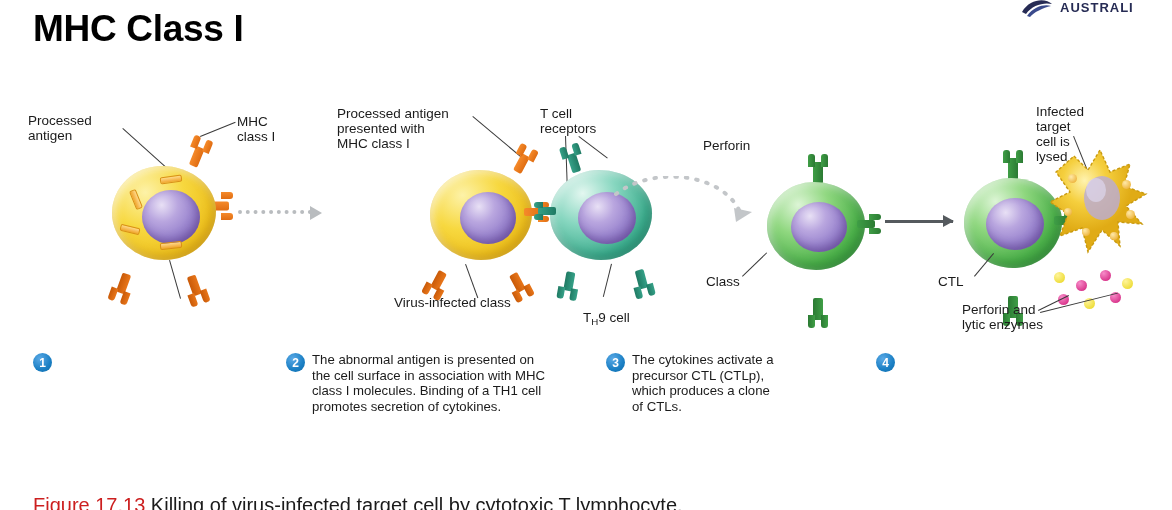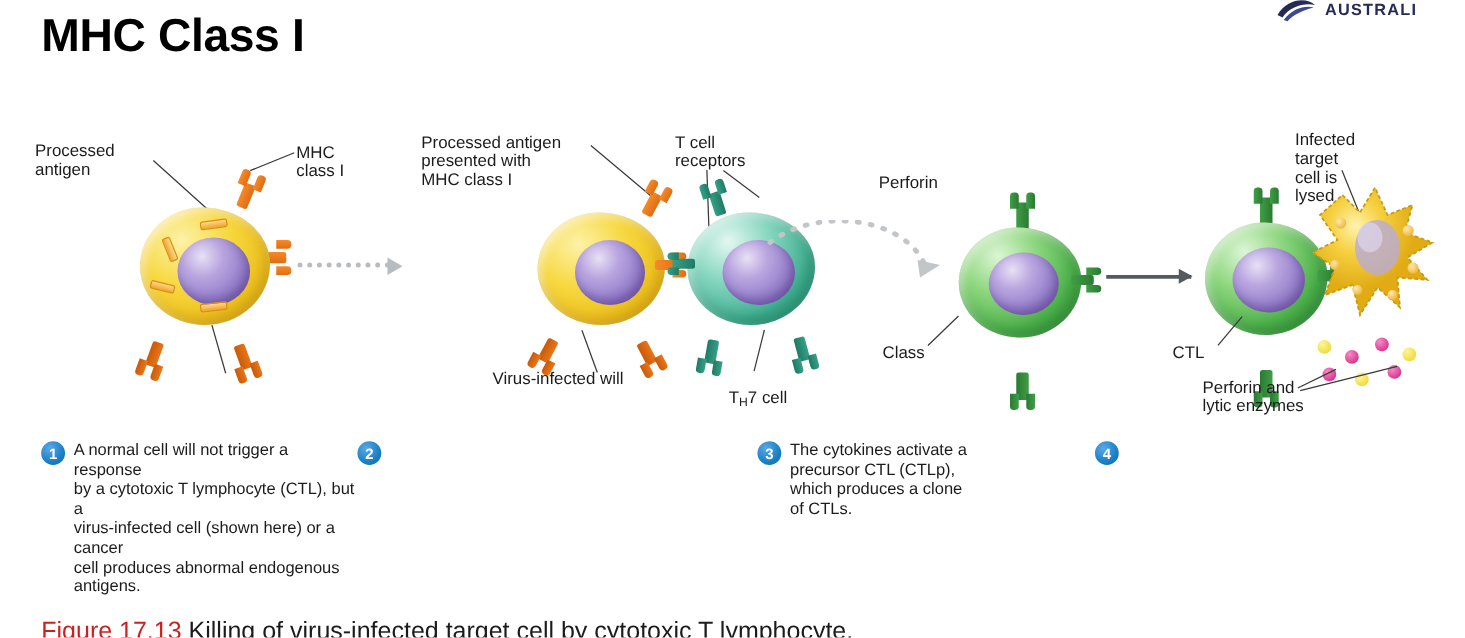--- a/index.html
+++ b/index.html
@@ -250,25 +250,25 @@
       <div class="membrane" style="left:2px; top:6px; width:102px; height:90px;"></div>
       <div class="nucleus" style="left:30px; top:28px; width:58px; height:52px;"></div>
       <div style="position:absolute; left:-14px; top:38px; width:20px; height:18px;">
         <div class="teal" style="position:absolute; left:4px; top:5px; width:18px; height:8px; border-radius:2px;"></div>
         <div class="teal" style="position:absolute; left:0; top:0; width:9px; height:6px; border-radius:3px 0 0 3px;"></div>
         <div class="teal" style="position:absolute; left:0; top:12px; width:9px; height:6px; border-radius:3px 0 0 3px;"></div>
       </div>
     </div>
 
     <div class="lead" style="left:466px; top:176px; width:36px; transform: rotate(70deg);"></div>
-    <div class="lbl" style="left:394px; top:207px;">Virus-infected will</div>
+    <div class="lbl" style="left:394px; top:207px;">Virus-infected class</div>
 
     <div class="lead" style="left:612px; top:176px; width:34px; transform: rotate(104deg);"></div>
     <div class="lbl" style="left:583px; top:207px;">
-      <span>T</span><sub>H</sub><span>7 cell</span>
+      <span>T</span><sub>H</sub><span>9 cell</span>
     </div>
 
     <svg id="cytokine-curve" width="190" height="80">
       <path d="M4 18 C40 -10, 110 -4, 128 36" stroke="#c3c6c9" stroke-width="4" fill="none" stroke-dasharray="1.5 9" stroke-linecap="round"></path>
       <polygon points="122,32 140,36 124,46" fill="#c3c6c9"></polygon>
     </svg>
 
     <div class="lbl" style="left:703px; top:50px;">Perforin</div>
 
     <div class="cell greencell" style="left:765px; top:90px; width:104px; height:96px;">
@@ -356,27 +356,27 @@
     <div class="lead" style="left:1038px; top:222px; width:34px; transform: rotate(-26deg);"></div>
     <div class="lead" style="left:1040px; top:224px; width:80px; transform: rotate(-14deg);"></div>
     <div class="lbl" style="left:962px; top:214px;">Perforin and
 lytic enzymes</div>
 
   </div>
 
   <div id="steps">
     <div class="step" style="width:286px; padding-left:33px;">
       <span class="num">1</span>
-      <span class="txt">A normal cell will not trigger a response
-by a cytotoxic T lymphocyte (CTL), but a
-virus-infected cell (shown here) or a cancer
-cell produces abnormal endogenous antigens.</span>
     </div>
     <div class="step" style="width:320px;">
       <span class="num">2</span>
+      <span class="txt">The abnormal antigen is presented on
+the cell surface in association with MHC
+class I molecules. Binding of a TH1 cell
+promotes secretion of cytokines.</span>
     </div>
     <div class="step" style="width:270px;">
       <span class="num">3</span>
       <span class="txt">The cytokines activate a
 precursor CTL (CTLp),
 which produces a clone
 of CTLs.</span>
     </div>
     <div class="step" style="width:250px;">
       <span class="num">4</span>

